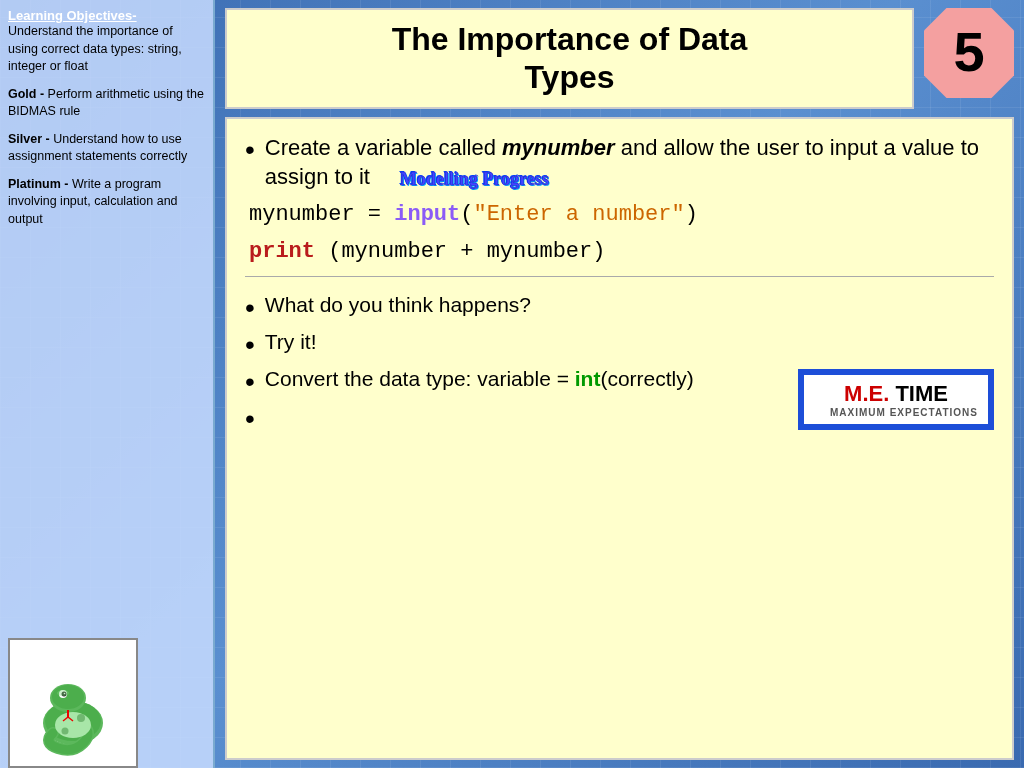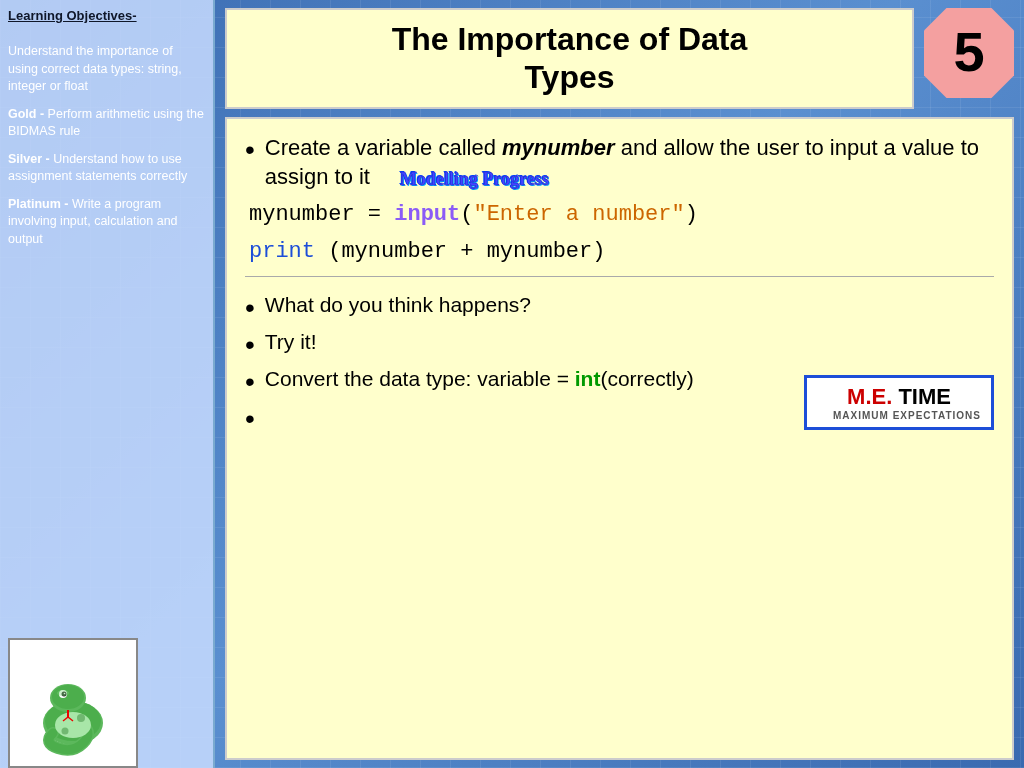--- a/index.html
+++ b/index.html
@@ -40,27 +40,27 @@
       padding: 8px 8px 0 8px;
       display: flex;
       flex-direction: column;
       border-right: 2px solid #7aaad0;
     }
 
     .sidebar-title {
       font-size: 13px;
       font-weight: bold;
       text-decoration: underline;
-      margin-bottom: 20px;
-      color: #0f172a;
+      margin-bottom: 0;
+      color: #ffffff;
     }
 
     .sidebar-text {
       font-size: 12.5px;
-      color: #ffffff;
+      color: #000000;
       line-height: 1.4;
       margin-bottom: 10px;
     }
 
     .sidebar-text .label-bold {
       font-weight: bold;
     }
 
     .sidebar-snake {
       margin-top: auto;
@@ -182,22 +182,22 @@
     
     .code-line {
       font-family: 'Courier New', Courier, monospace;
       font-size: 22px;
       color: #000;
       margin: 4px 0 2px 0;
       padding-left: 4px;
     }
 
     .code-keyword {
-      color: #1d4ed8;
-      font-weight: normal;
+      color: #b91c1c;
+      font-weight: bold;
     }
 
     .code-function {
       color: #8b5cf6;
       font-weight: bold;
     }
 
     .code-string {
       color: #cc6600;
     }
@@ -224,21 +224,21 @@
     .small-bullet {
       display: flex;
       align-items: flex-start;
       gap: 10px;
       font-size: 21px;
       color: #000;
       line-height: 1.35;
     }
 
     .me-time-badge {
-      border: 3px solid #1d4ed8;
+      border: 6px solid #1d4ed8;
       padding: 6px 10px;
       background: #fff;
       text-align: center;
       margin-bottom: 4px;
       min-width: 130px;
     }
 
     .me-time-top {
       font-size: 22px;
       font-weight: bold;

